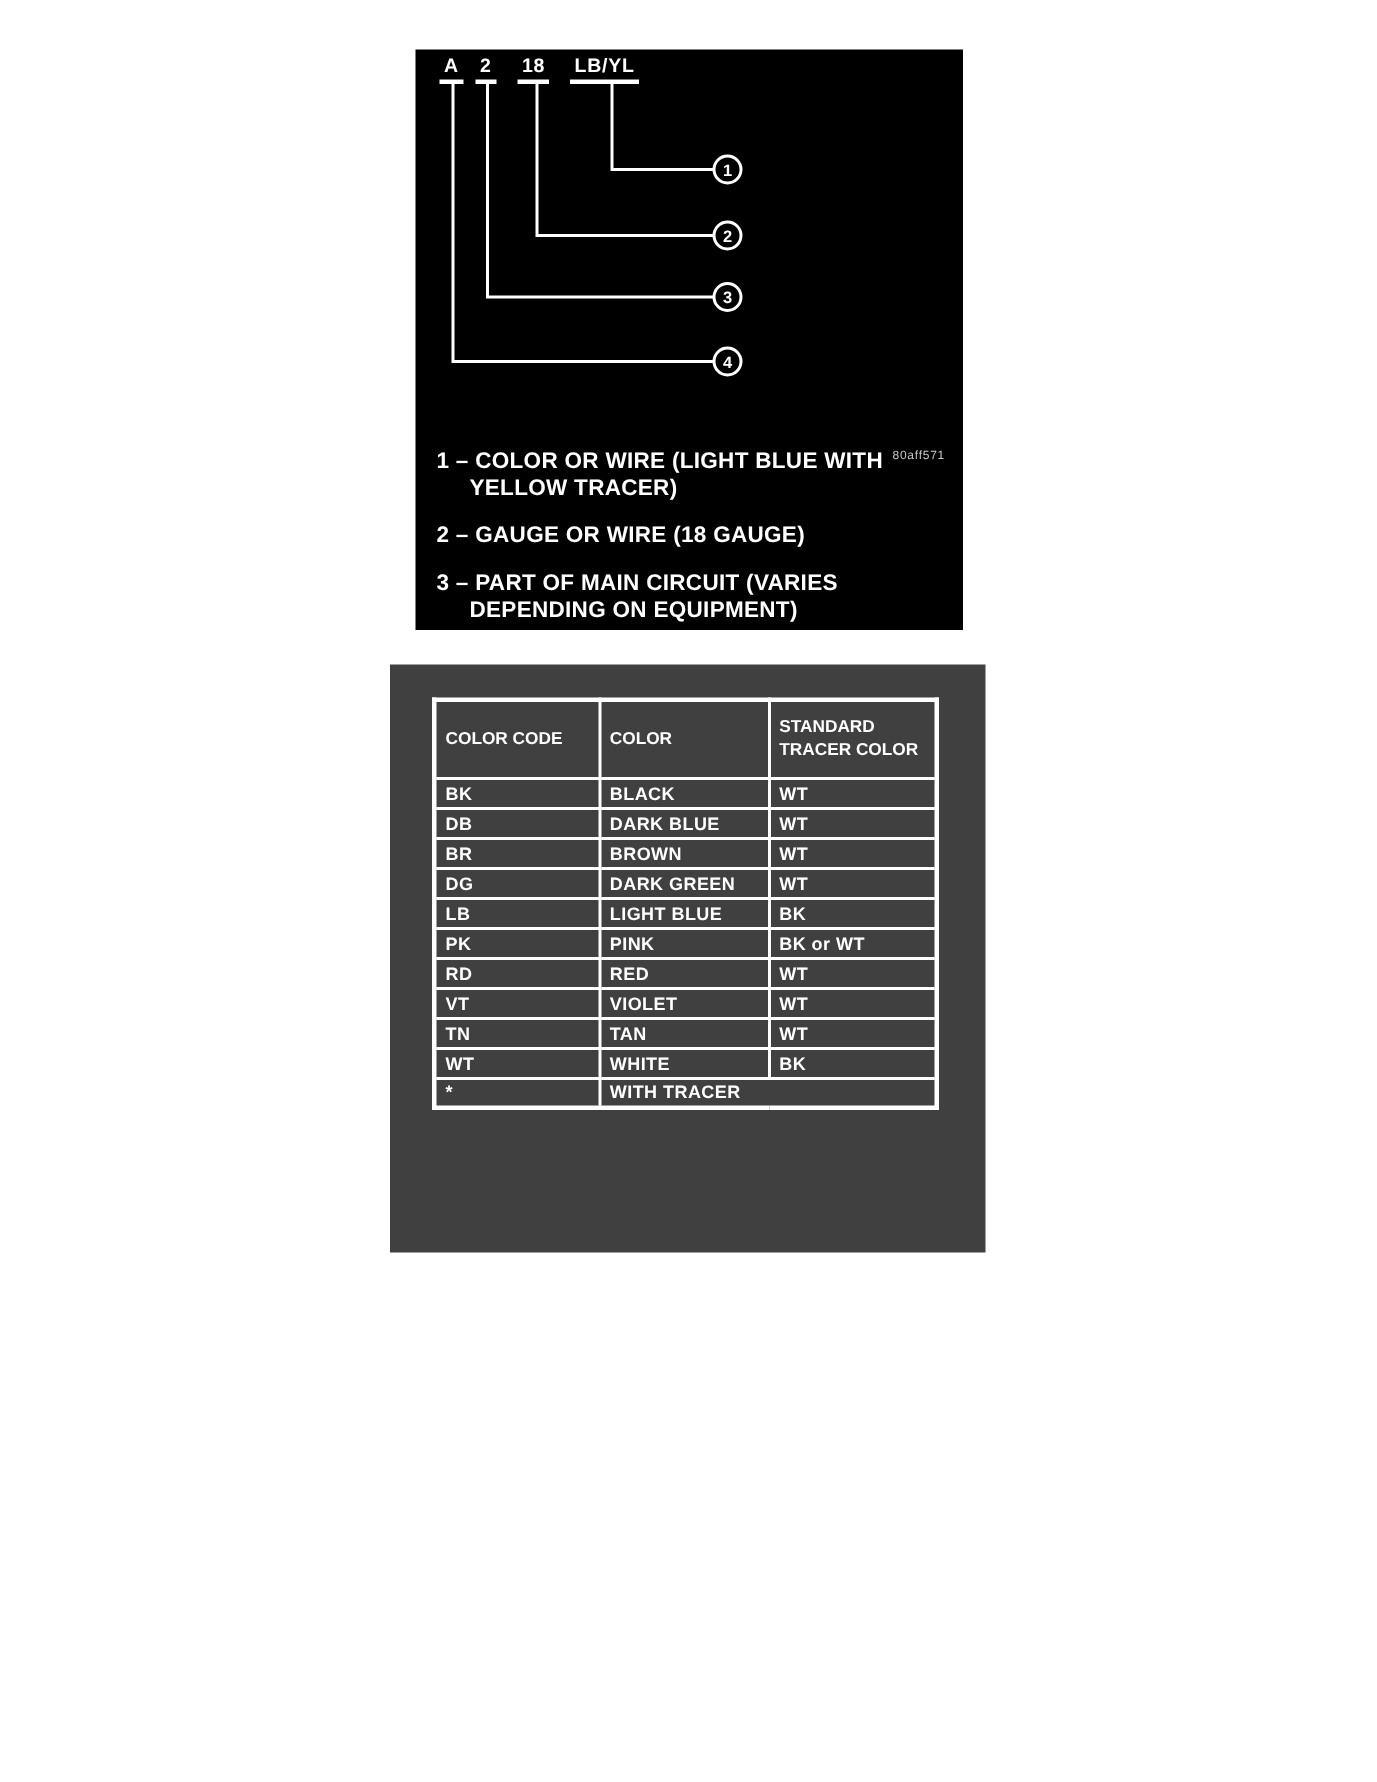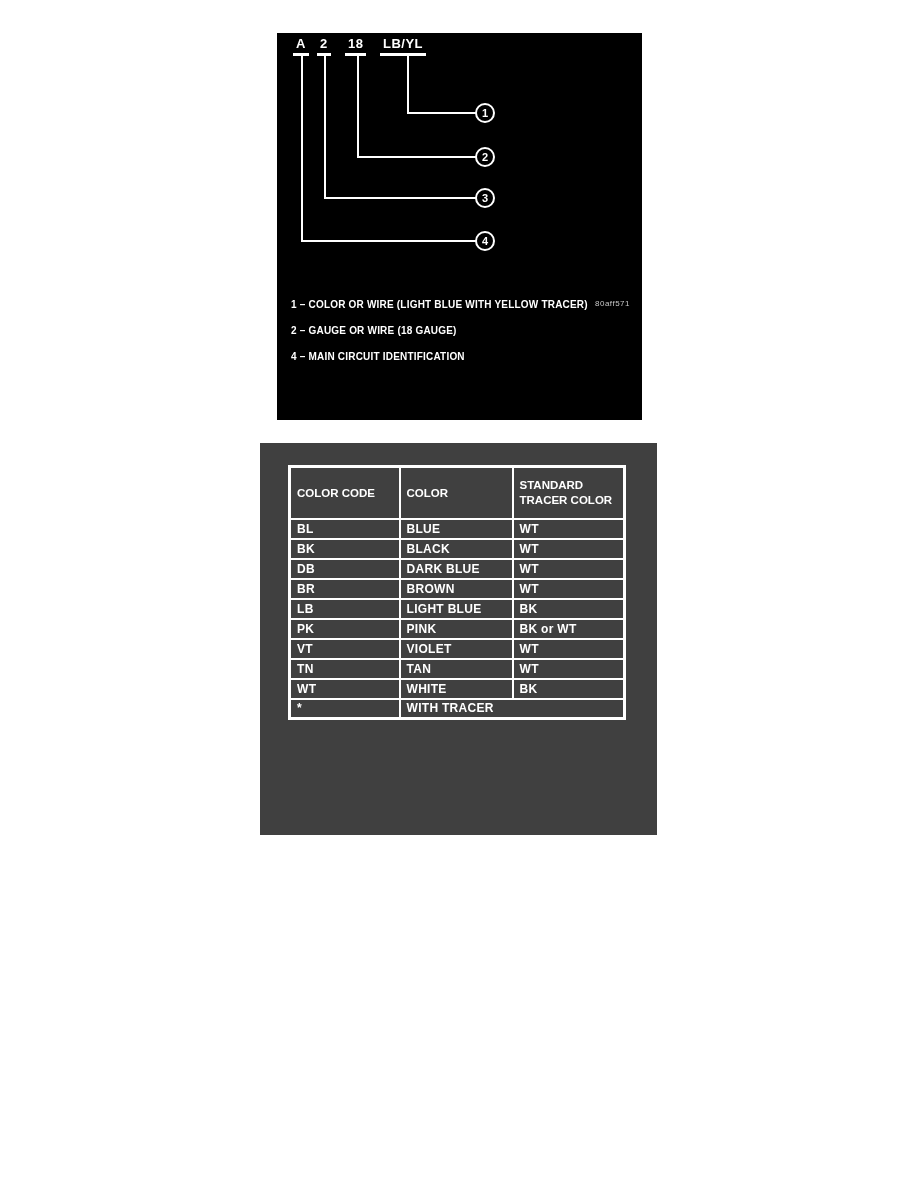--- a/index.html
+++ b/index.html
@@ -10,21 +10,21 @@
   .diagram-panel { position:absolute; left:277px; top:33px; width:365px; height:387px; background:#000; color:#fff; }
   .code-token { position:absolute; top:3px; display:inline-block; font-weight:bold; font-size:13px;
                 letter-spacing:.5px; border-bottom:3px solid #fff; padding:0 3px 2px 3px; text-align:center; color:#fff; }
   .tok-a  { left:16px; }
   .tok-2  { left:40px; }
   .tok-18 { left:68px; }
   .tok-lbyl { left:103px; }
   .diagram-svg { position:absolute; left:0; top:0; }
   .watermark { position:absolute; right:12px; top:226px; font-size:8px; color:#c8c8c8; letter-spacing:.5px;margin-top:40px; }
   .legend { position:absolute; left:14px; top:266px; width:330px; }
-  .legend-item { font-weight:bold; font-size:10px; line-height:1.18; letter-spacing:.2px;
+  .legend-item { font-weight:bold; font-size:15px; line-height:1.18; letter-spacing:.2px;
                  padding-left:22px; text-indent:-22px; margin-bottom:14px; color:#fff; }
 
   
   .table-panel { position:absolute; left:260px; top:443px; width:397px; height:392px; background:#404040; color:#fff; }
   table.color-table { position:absolute; left:28px; top:22px; width:335px; border-collapse:collapse;
                       border:3px solid #fff; table-layout:fixed; }
   .color-table th, .color-table td { border:2px solid #fff; color:#fff; font-weight:bold;
                       text-align:left; padding:1px 6px; overflow:hidden; }
   .color-table th { height:52px; font-size:11.5px; vertical-align:middle; line-height:1.25; }
   .color-table td { height:20px; font-size:12px; vertical-align:middle; letter-spacing:.3px; }
@@ -58,68 +58,74 @@
         <text x="208" y="169">3</text>
         <text x="208" y="212">4</text>
       </g>
     </svg>
 
     <span class="watermark">80aff571</span>
 
     <div class="legend">
       <div class="legend-item">1 – COLOR OR WIRE (LIGHT BLUE WITH YELLOW TRACER)</div>
       <div class="legend-item">2 – GAUGE OR WIRE (18 GAUGE)</div>
+      <div class="legend-item">3 – PART OF MAIN CIRCUIT (VARIES DEPENDING ON EQUIPMENT)</div>
       <div class="legend-item">4 – MAIN CIRCUIT IDENTIFICATION</div>
     </div>
   </div>
 
   <div class="table-panel">
     <table class="color-table">
       <colgroup>
         <col style="width:110px">
         <col style="width:113px">
         <col style="width:112px">
       </colgroup>
       <thead>
         <tr>
           <th>COLOR CODE</th>
           <th>COLOR</th>
           <th>STANDARD TRACER COLOR</th>
         </tr>
       </thead>
       <tbody>
           <tr>
-            <td>BL</td>
-            <td>BLUE</td>
-            <td>WT</td>
-          </tr>
-          <tr>
             <td>BK</td>
             <td>BLACK</td>
             <td>WT</td>
           </tr>
           <tr>
             <td>DB</td>
             <td>DARK BLUE</td>
             <td>WT</td>
           </tr>
           <tr>
             <td>BR</td>
             <td>BROWN</td>
             <td>WT</td>
           </tr>
           <tr>
+            <td>DG</td>
+            <td>DARK GREEN</td>
+            <td>WT</td>
+          </tr>
+          <tr>
             <td>LB</td>
             <td>LIGHT BLUE</td>
             <td>BK</td>
           </tr>
           <tr>
             <td>PK</td>
             <td>PINK</td>
             <td>BK or WT</td>
+          </tr>
+          <tr>
+            <td>RD</td>
+            <td>RED</td>
+            <td>WT</td>
           </tr>
           <tr>
             <td>VT</td>
             <td>VIOLET</td>
             <td>WT</td>
           </tr>
           <tr>
             <td>TN</td>
             <td>TAN</td>
             <td>WT</td>

